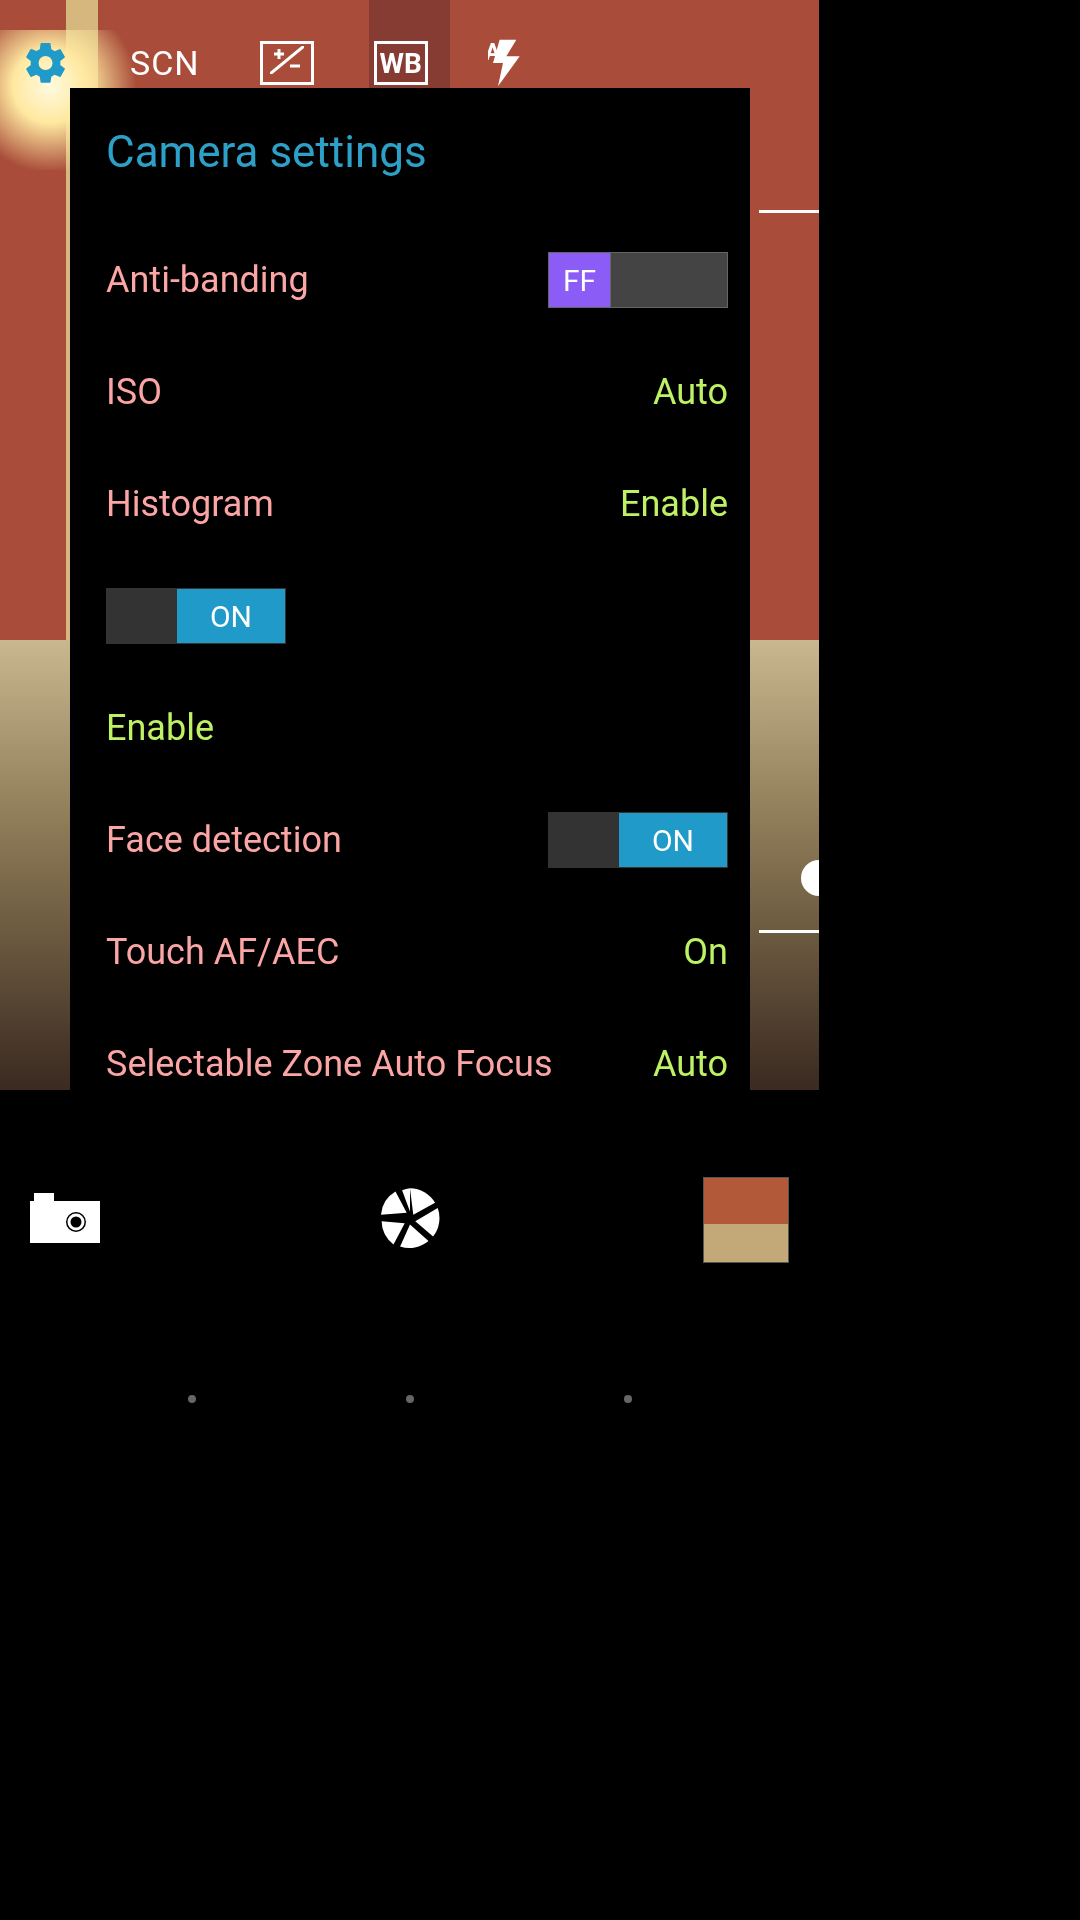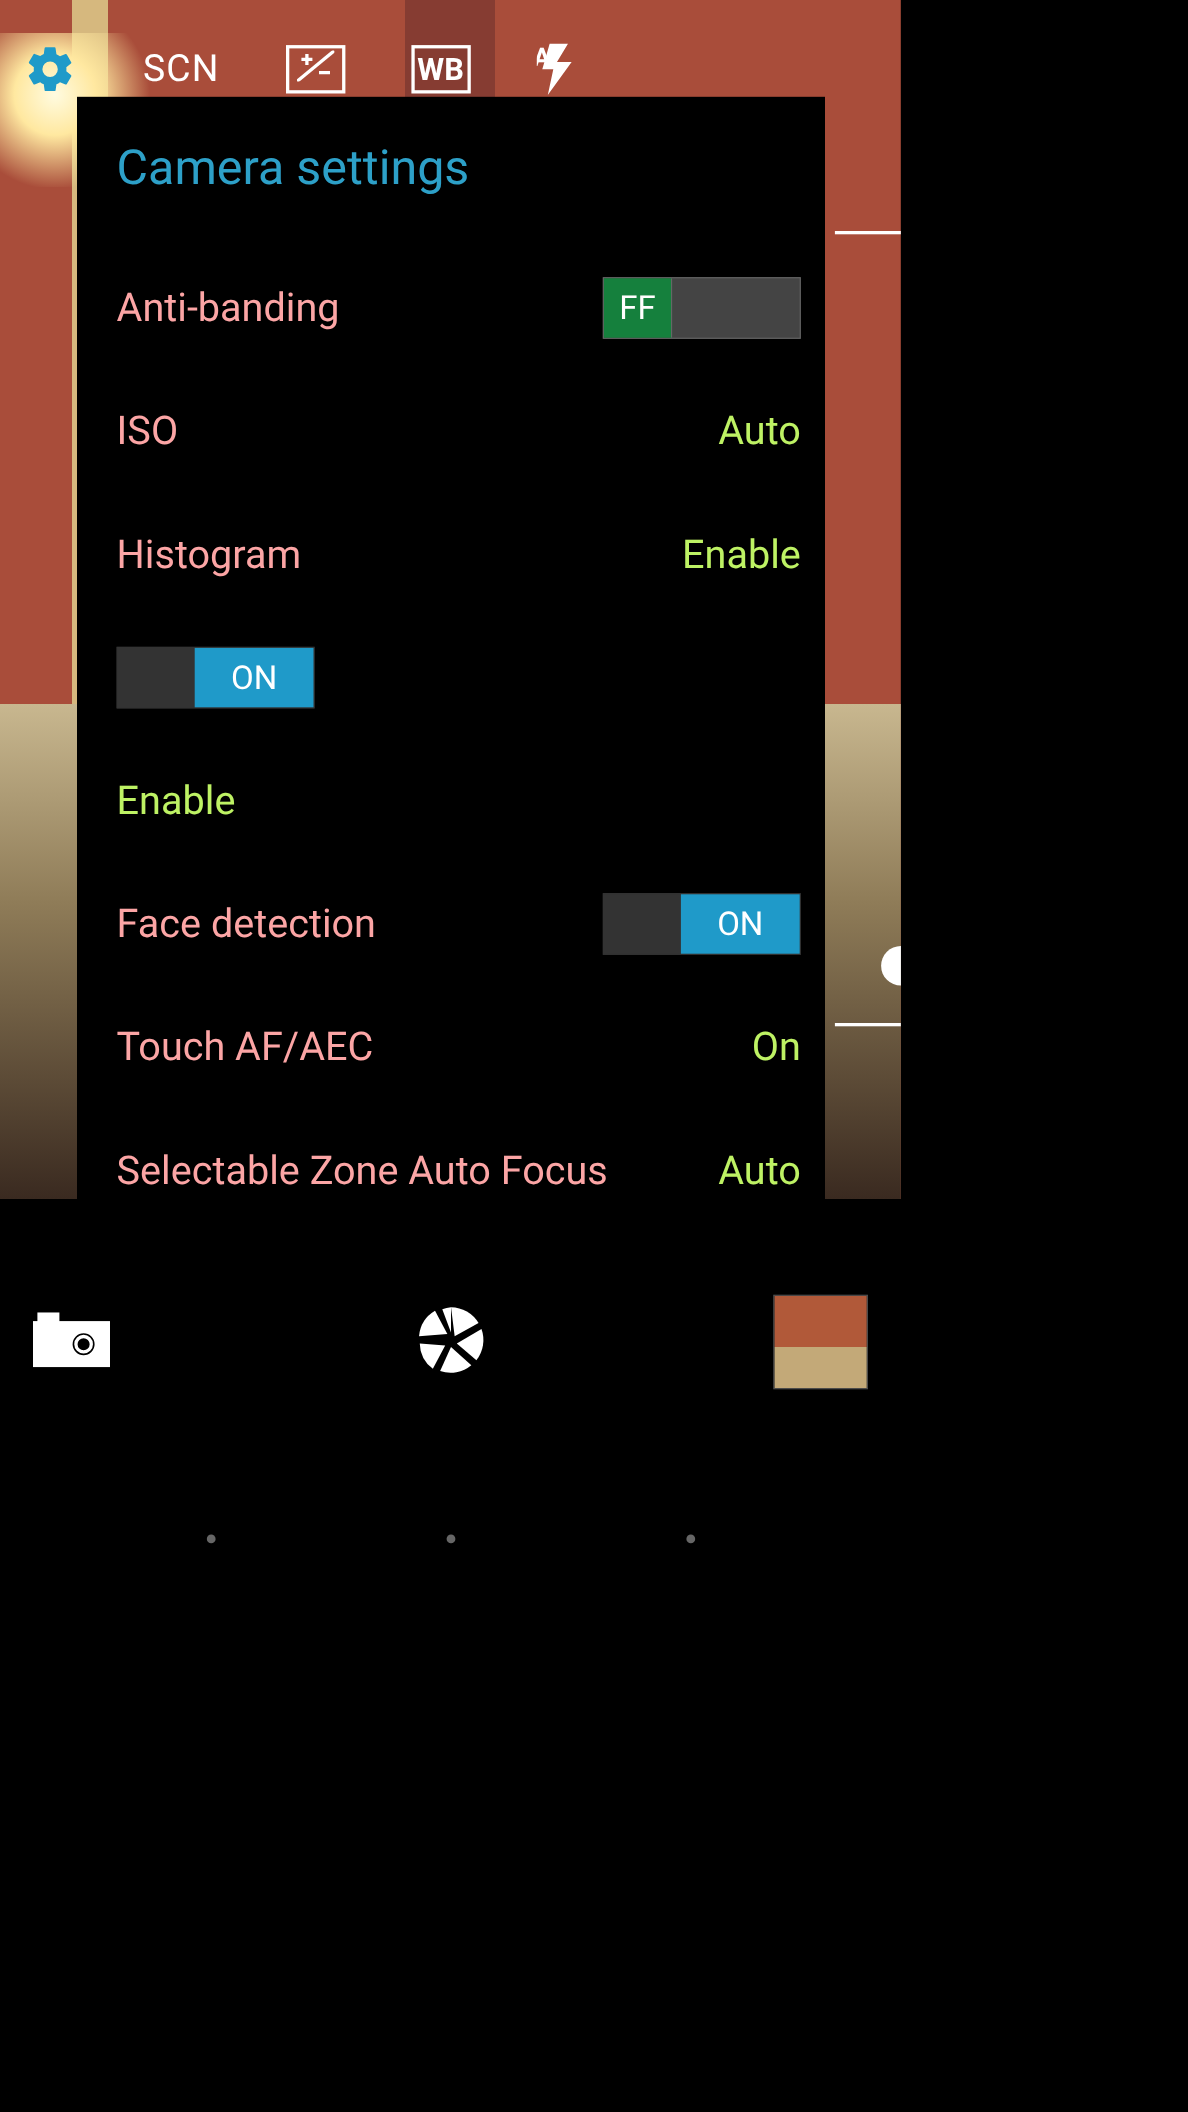--- a/index.html
+++ b/index.html
@@ -117,21 +117,21 @@
   }
   .seg-cell {
     border-right: 1px solid #666;
     display: flex;
     align-items: center;
     justify-content: center;
     color: #ccc;
     font-size: 30px;
   }
   .seg-cell.selected {
-    background: #15803d;
+    background: #8b5cf6;
     color: #fff;
   }
   .seg-cell:last-child { border-right: none; }
 
   
   .toggle {
     width: 180px;
     height: 56px;
     background: #333;
     border: 1px solid #333;

